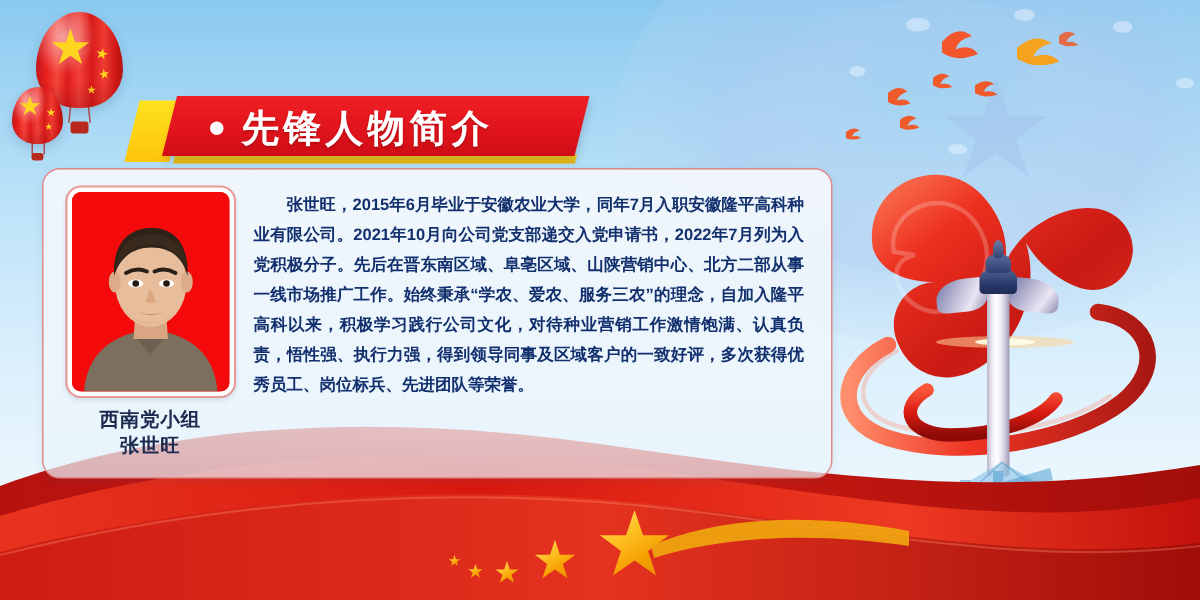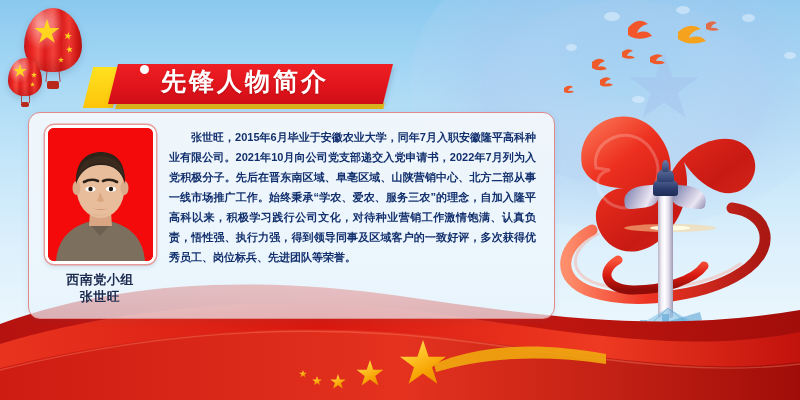--- a/index.html
+++ b/index.html
@@ -114,21 +114,21 @@
     transform:skewX(-14deg);
     box-shadow:2px 3px 5px rgba(60,80,120,.22);
   }
   .banner .ylwstrip{
     position:absolute;left:28px;top:39px;width:268px;height:6px;
     background:linear-gradient(180deg,#f7cf16 0%,#e9b407 100%);
     transform:skewX(-14deg);
   }
   .banner .label{
     position:absolute;left:52px;top:1px;height:40px;
-    display:flex;align-items:flex-start;gap:12px;
+    display:flex;align-items:center;gap:12px;
     color:#fff;font-weight:bold;font-size:25px;letter-spacing:3px;
     text-shadow:0 1px 2px rgba(110,0,0,.35);
     white-space:nowrap;
   }
   .bullet{width:9px;height:9px;border-radius:50%;background:#fff;flex:none;}
 
   
   .panel{
     position:absolute;left:28px;top:112px;width:525px;height:205px;
     border:1.6px solid #e08a8a;border-radius:12px;

